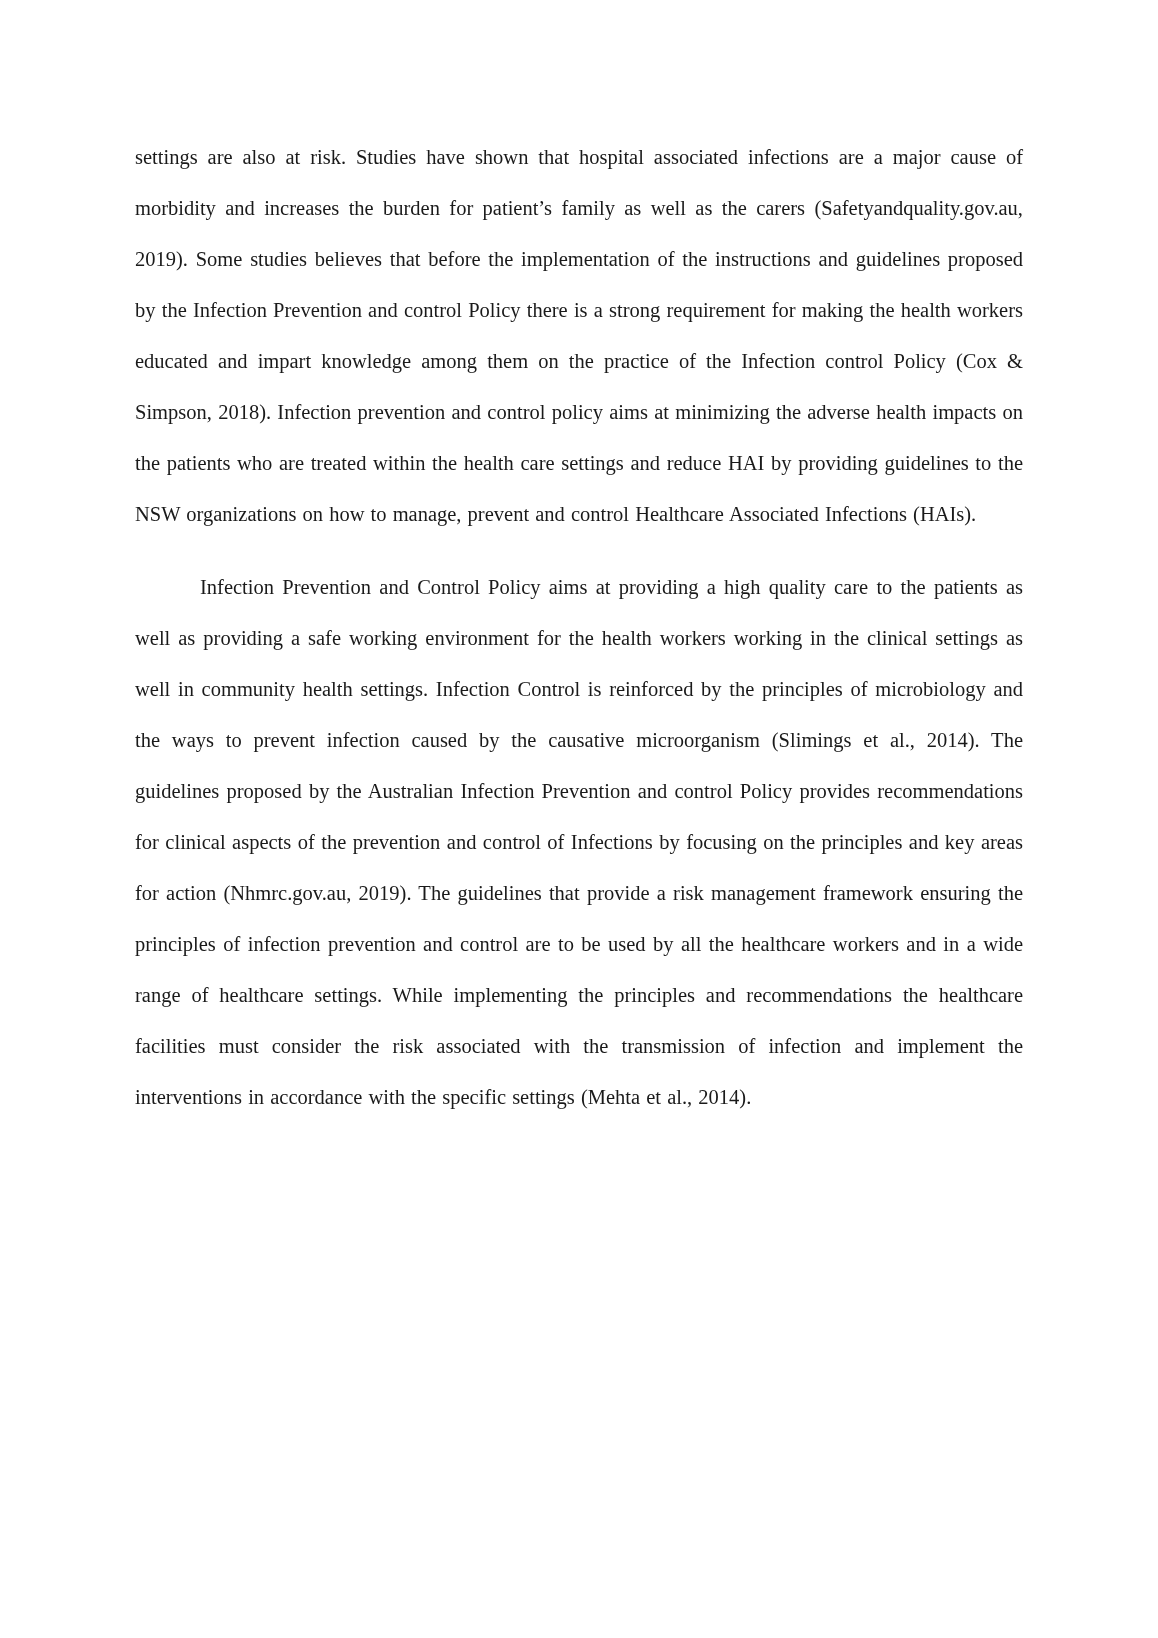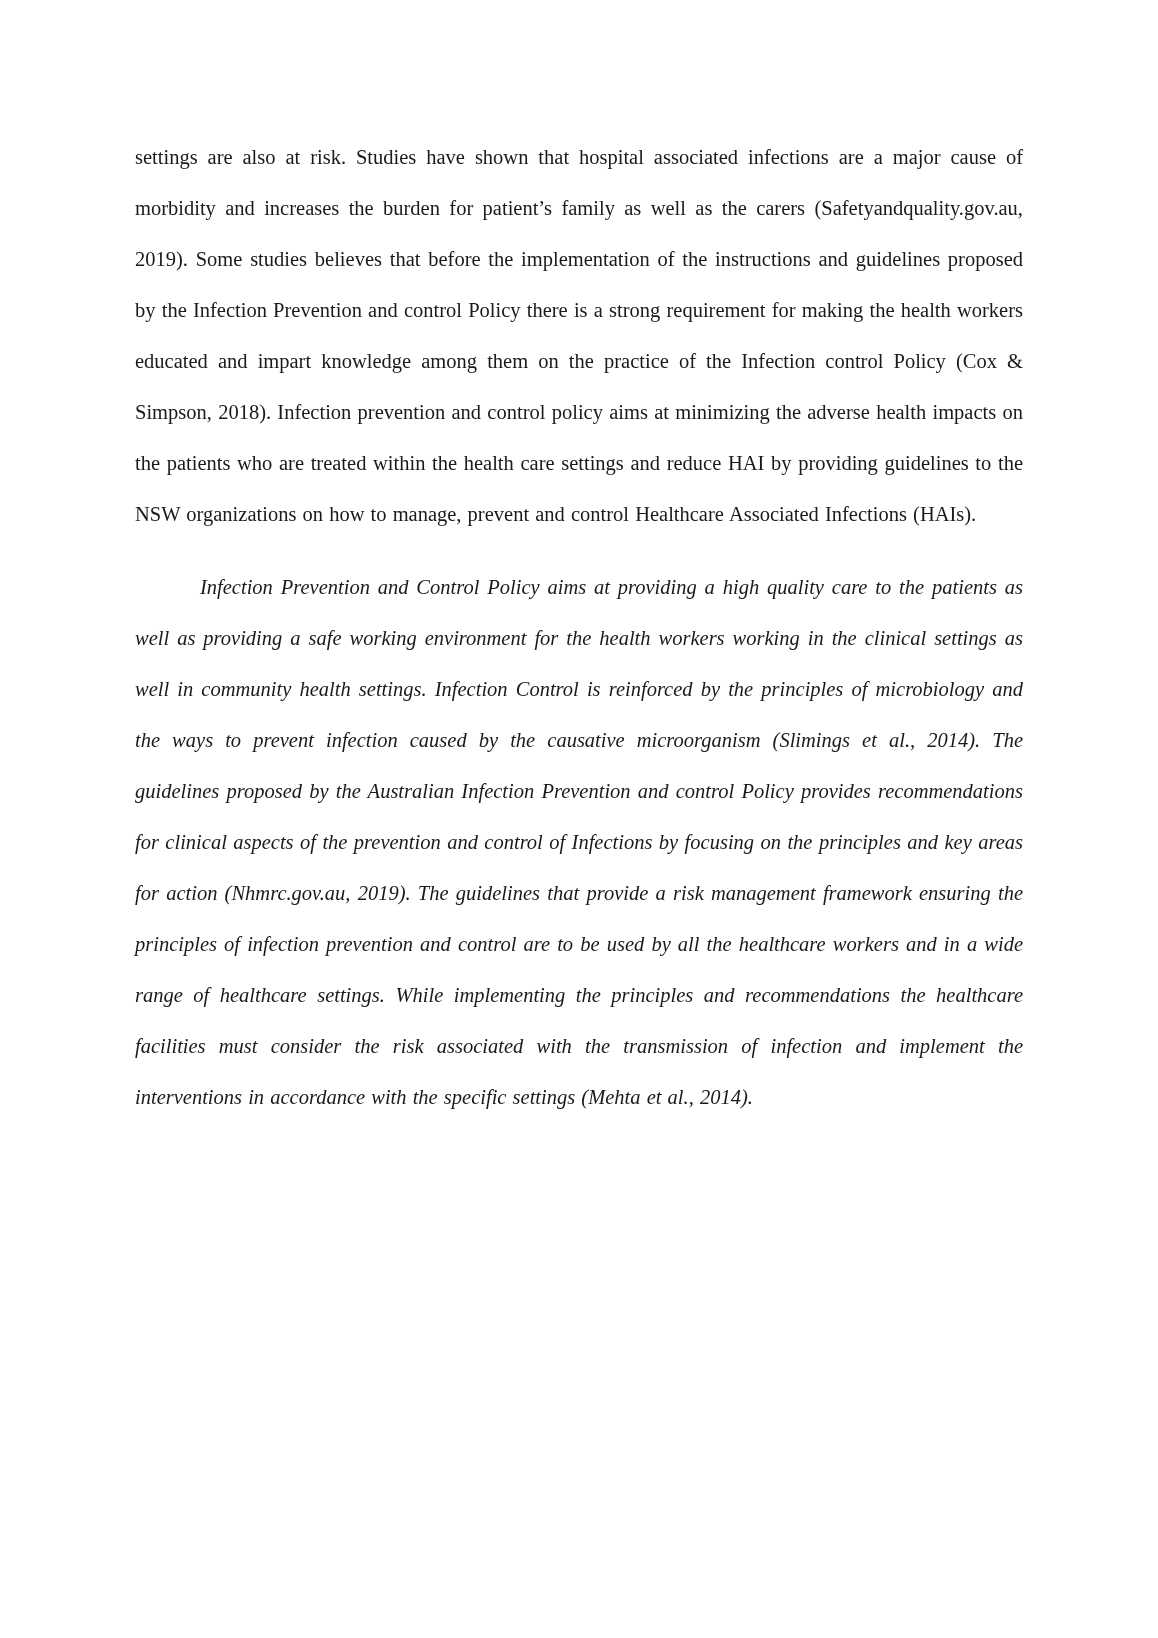--- a/index.html
+++ b/index.html
@@ -21,21 +21,20 @@
   .doc-paragraph {
     font-size: 20.5px;
     line-height: 51px;
     color: #1a1a1a;
     text-align: justify;
     margin: 0 0 22px 0;
     word-spacing: 1px;
   }
   .doc-paragraph.indented {
     text-indent: 65px;
-    font-style: italic;
   }
 </style>
 </head>
 <body>
 
 <div class="page">
   <p class="doc-paragraph">settings are also at risk. Studies have shown that hospital associated infections are a major cause of morbidity and increases the burden for patient’s family as well as the carers (Safetyandquality.gov.au, 2019). Some studies believes that before the implementation of the instructions and guidelines proposed by the Infection Prevention and control Policy there is a strong requirement for making the health workers educated and impart knowledge among them on the practice of the Infection control Policy (Cox &amp; Simpson, 2018). Infection prevention and control policy aims at minimizing the adverse health impacts on the patients who are treated within the health care settings and reduce HAI by providing guidelines to the NSW organizations on how to manage, prevent and control Healthcare Associated Infections (HAIs).</p>
   <p class="doc-paragraph indented">Infection Prevention and Control Policy aims at providing a high quality care to the patients as well as providing a safe working environment for the health workers working in the clinical settings as well in community health settings. Infection Control is reinforced by the principles of microbiology and the ways to prevent infection caused by the causative microorganism (Slimings et al., 2014). The guidelines proposed by the Australian Infection Prevention and control Policy provides recommendations for clinical aspects of the prevention and control of Infections by focusing on the principles and key areas for action (Nhmrc.gov.au, 2019). The guidelines that provide a risk management framework ensuring the principles of infection prevention and control are to be used by all the healthcare workers and in a wide range of healthcare settings. While implementing the principles and recommendations the healthcare facilities must consider the risk associated with the transmission of infection and implement the interventions in accordance with the specific settings (Mehta et al., 2014).</p>
 </div>
 

